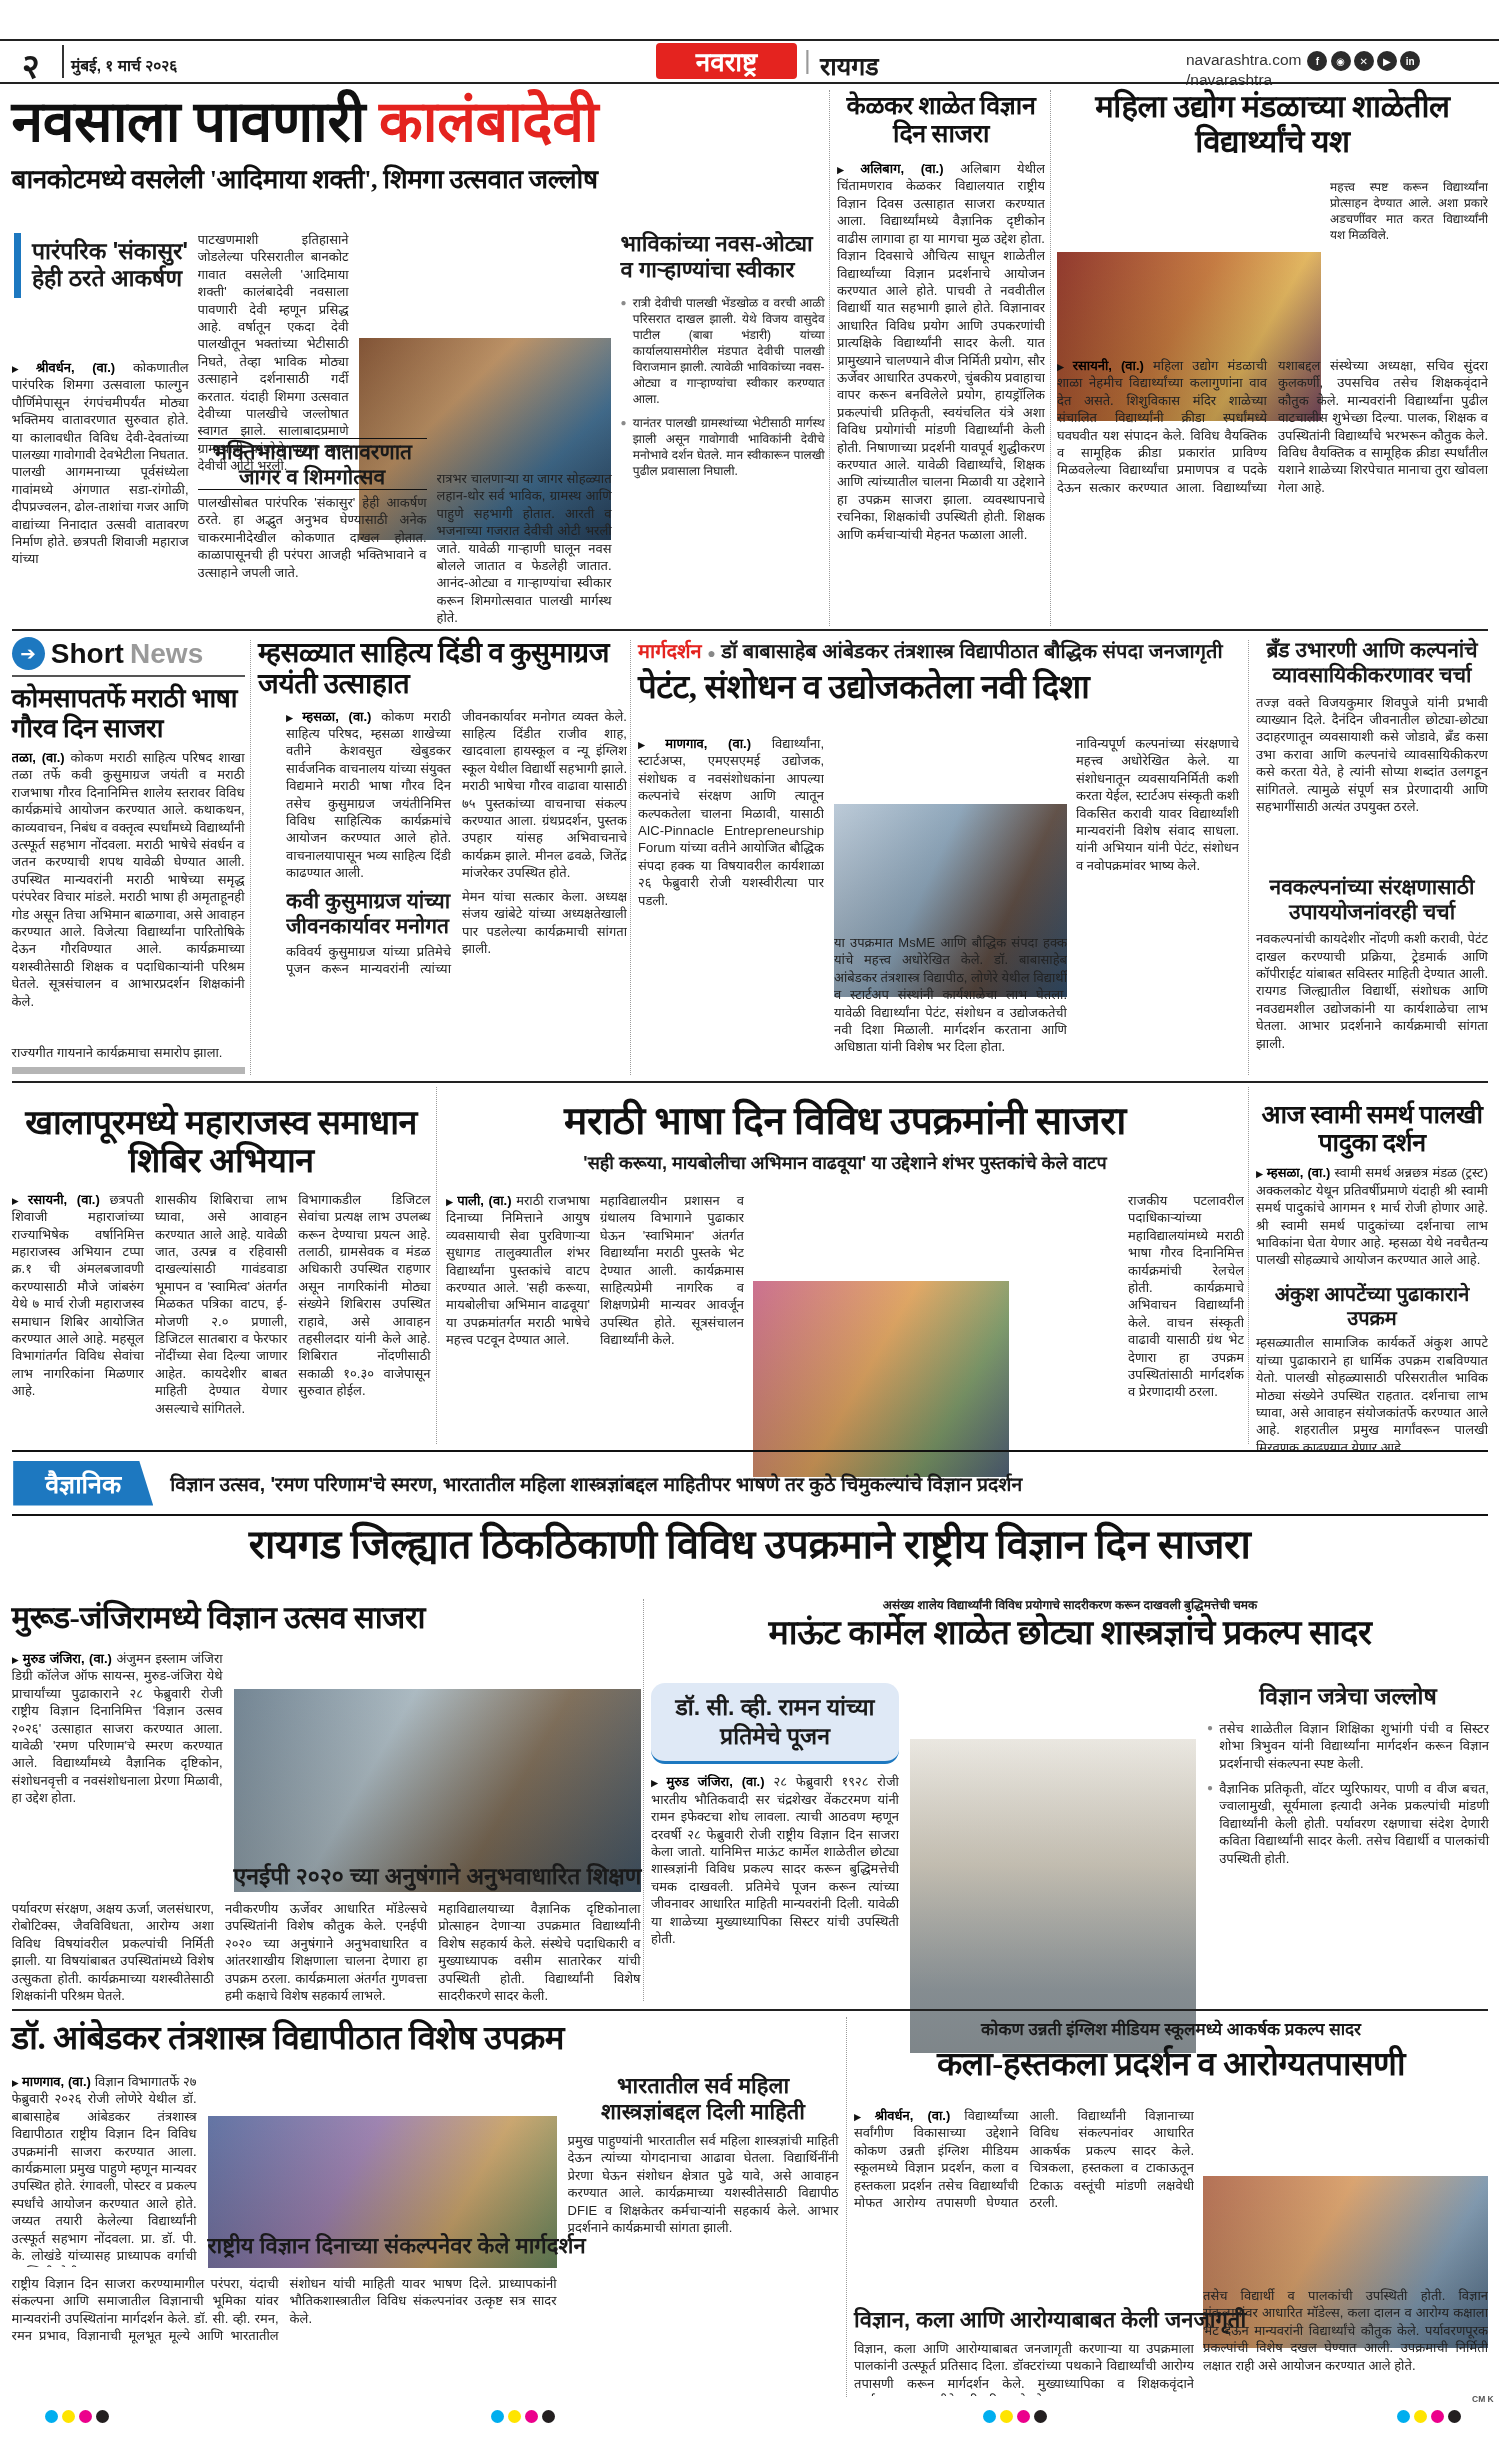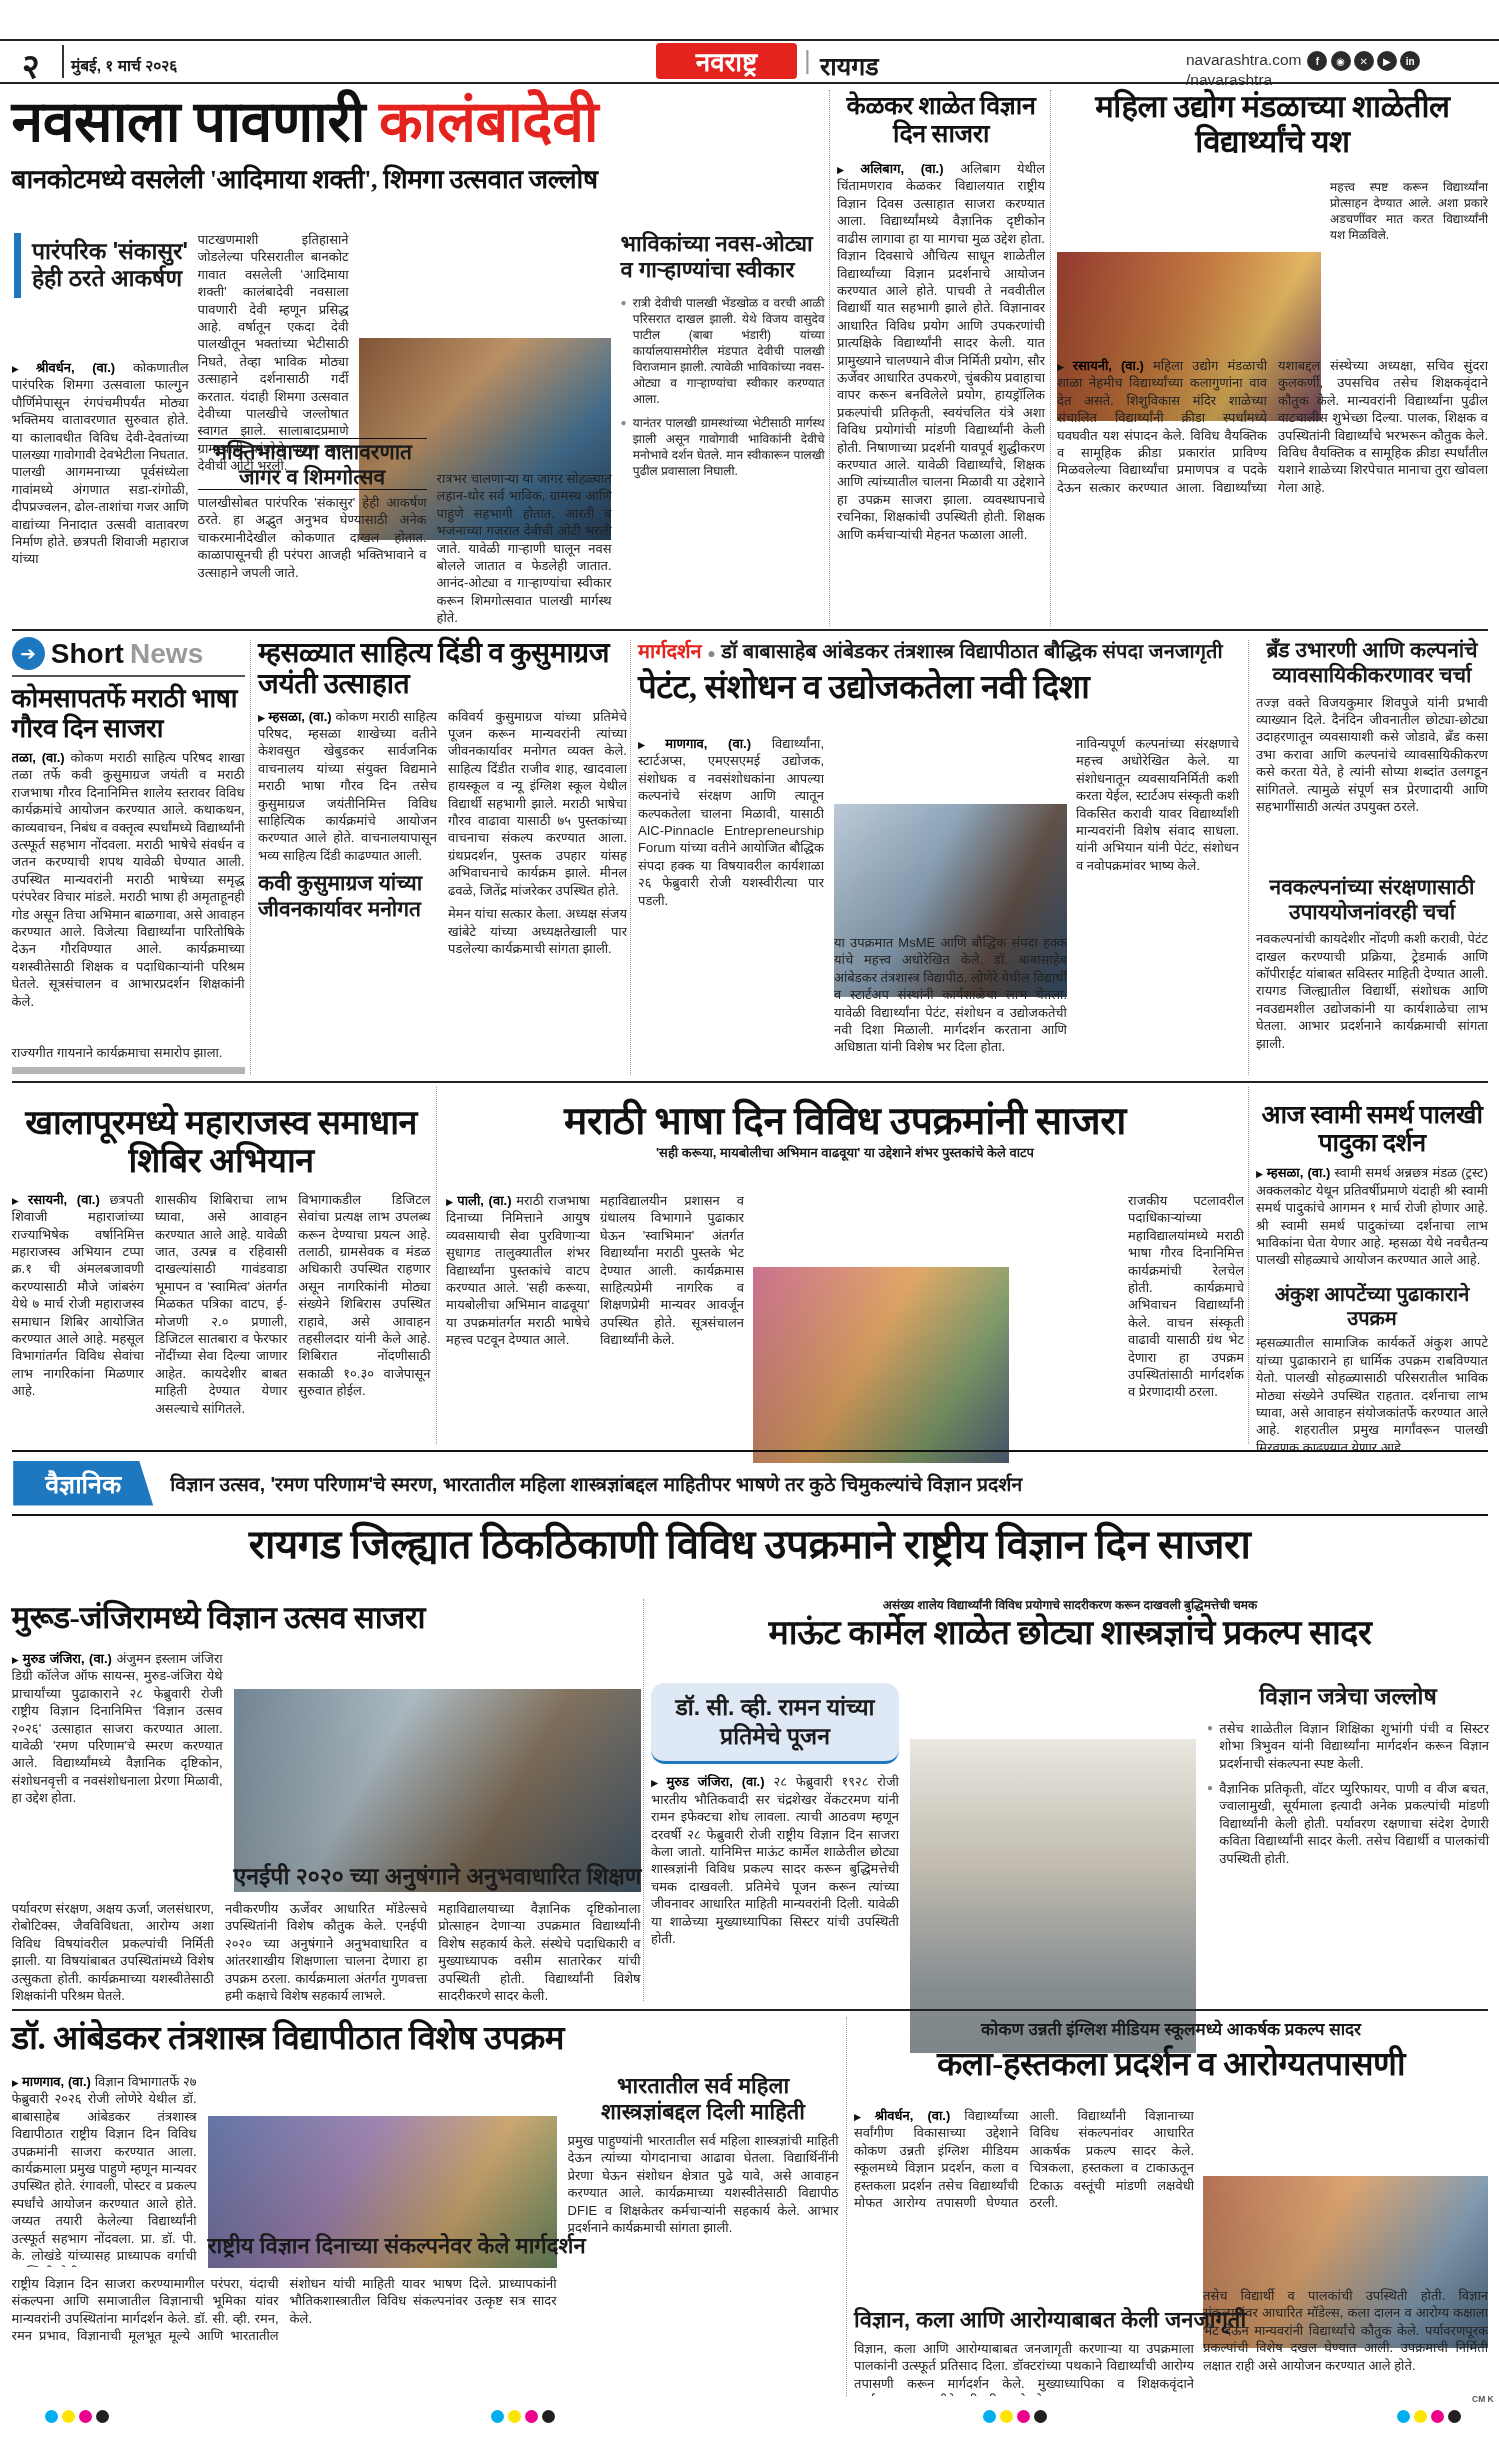--- a/index.html
+++ b/index.html
@@ -113,21 +113,21 @@
   </div>
   <div class="hl" style="font-size:26px;margin-top:7.8px;">कोमसापतर्फे मराठी भाषा गौरव दिन साजरा</div>
   <div class="body clip" style="margin-top:6.2px;height:290px;"><b class="byl">तळा, (वा.)</b> <span>कोकण मराठी साहित्य परिषद शाखा तळा तर्फे कवी कुसुमाग्रज जयंती व मराठी राजभाषा गौरव दिनानिमित्त शालेय स्तरावर विविध कार्यक्रमांचे आयोजन करण्यात आले. कथाकथन, काव्यवाचन, निबंध व वक्तृत्व स्पर्धांमध्ये विद्यार्थ्यांनी उत्स्फूर्त सहभाग नोंदवला. मराठी भाषेचे संवर्धन व जतन करण्याची शपथ यावेळी घेण्यात आली. उपस्थित मान्यवरांनी मराठी भाषेच्या समृद्ध परंपरेवर विचार मांडले. मराठी भाषा ही अमृताहूनही गोड असून तिचा अभिमान बाळगावा, असे आवाहन करण्यात आले. विजेत्या विद्यार्थ्यांना पारितोषिके देऊन गौरविण्यात आले. कार्यक्रमाच्या यशस्वीतेसाठी शिक्षक व पदाधिकाऱ्यांनी परिश्रम घेतले. सूत्रसंचालन व आभारप्रदर्शन शिक्षकांनी केले.</span></div>
   <div class="body" style="margin-top:4.7px;">राज्यगीत गायनाने कार्यक्रमाचा समारोप झाला.</div>
   <div class="graybar"></div>
 </div>
 <div class="abs vdot" style="left:250px;top:640px;height:435px;"></div>
 
 <div class="abs" style="left:258px;top:637px;width:369px;height:442px;">
   <div class="hl" style="font-size:28px;">म्हसळ्यात साहित्य दिंडी व कुसुमाग्रज जयंती उत्साहात</div>
-  <div class="clip" style="height:354px;margin-top:7.8px;">
+  <div class="clip" style="height:354px;margin-top:7.8px;margin-left:28px;">
     <div class="cols2">
       <p class="body" style="margin:0 0 6.2px 0;"><span class="mk">▶</span><b class="byl">म्हसळा, (वा.)</b> <span>कोकण मराठी साहित्य परिषद, म्हसळा शाखेच्या वतीने केशवसुत खेबुडकर सार्वजनिक वाचनालय यांच्या संयुक्त विद्यमाने मराठी भाषा गौरव दिन तसेच कुसुमाग्रज जयंतीनिमित्त विविध साहित्यिक कार्यक्रमांचे आयोजन करण्यात आले होते. वाचनालयापासून भव्य साहित्य दिंडी काढण्यात आली.</span></p>
       <div class="subhead" style="font-size:21px;margin:4.7px 0;">कवी कुसुमाग्रज यांच्या जीवनकार्यावर मनोगत</div>
       <p class="body" style="margin:0;">कविवर्य कुसुमाग्रज यांच्या प्रतिमेचे पूजन करून मान्यवरांनी त्यांच्या जीवनकार्यावर मनोगत व्यक्त केले. साहित्य दिंडीत राजीव शाह, खादवाला हायस्कूल व न्यू इंग्लिश स्कूल येथील विद्यार्थी सहभागी झाले. मराठी भाषेचा गौरव वाढावा यासाठी ७५ पुस्तकांच्या वाचनाचा संकल्प करण्यात आला. ग्रंथप्रदर्शन, पुस्तक उपहार यांसह अभिवाचनाचे कार्यक्रम झाले. मीनल ढवळे, जितेंद्र मांजरेकर उपस्थित होते.</p>
       <p class="body" style="margin:6.2px 0 0 0;">मेमन यांचा सत्कार केला. अध्यक्ष संजय खांबेटे यांच्या अध्यक्षतेखाली पार पडलेल्या कार्यक्रमाची सांगता झाली.</p>
     </div>
   </div>
 </div>
 <div class="abs vdot" style="left:630px;top:640px;height:435px;"></div>
 
@@ -157,21 +157,21 @@
       <p class="body" style="margin:0;"><span class="mk">▶</span><b class="byl">रसायनी, (वा.)</b> <span>छत्रपती शिवाजी महाराजांच्या राज्याभिषेक वर्षानिमित्त महाराजस्व अभियान टप्पा क्र.१ ची अंमलबजावणी करण्यासाठी मौजे जांबरुंग येथे ७ मार्च रोजी महाराजस्व समाधान शिबिर आयोजित करण्यात आले आहे. महसूल विभागांतर्गत विविध सेवांचा लाभ नागरिकांना मिळणार आहे.</span></p>
       <p class="body" style="margin:0;">शासकीय शिबिराचा लाभ घ्यावा, असे आवाहन करण्यात आले आहे. यावेळी जात, उत्पन्न व रहिवासी दाखल्यांसाठी गावंडवाडा भूमापन व 'स्वामित्व' अंतर्गत मिळकत पत्रिका वाटप, ई-मोजणी २.० प्रणाली, डिजिटल सातबारा व फेरफार नोंदींच्या सेवा दिल्या जाणार आहेत. कायदेशीर बाबत माहिती देण्यात येणार असल्याचे सांगितले.</p>
       <p class="body" style="margin:0;">विभागाकडील डिजिटल सेवांचा प्रत्यक्ष लाभ उपलब्ध करून देण्याचा प्रयत्न आहे. तलाठी, ग्रामसेवक व मंडळ अधिकारी उपस्थित राहणार असून नागरिकांनी मोठ्या संख्येने शिबिरास उपस्थित राहावे, असे आवाहन तहसीलदार यांनी केले आहे. शिबिरात नोंदणीसाठी सकाळी १०.३० वाजेपासून सुरुवात होईल.</p>
     </div>
   </div>
 </div>
 <div class="abs vdot" style="left:436px;top:1087px;height:357px;"></div>
 
 <div class="abs" style="left:446px;top:1085px;width:798px;height:360px;">
   <div class="hl center nowrap" style="font-size:39px;margin-top:14px;">मराठी भाषा दिन विविध उपक्रमांनी साजरा</div>
-  <div class="subhead center nowrap" style="font-size:13px;margin-top:2px;">'सही करूया, मायबोलीचा अभिमान वाढवूया' या उद्देशाने शंभर पुस्तकांचे केले वाटप</div>
+  <div class="subhead center nowrap" style="font-size:18px;margin-top:10px;">'सही करूया, मायबोलीचा अभिमान वाढवूया' या उद्देशाने शंभर पुस्तकांचे केले वाटप</div>
   <div class="abs body clip" style="left:154px;top:107px;width:144px;height:248px;">महाविद्यालयीन प्रशासन व ग्रंथालय विभागाने पुढाकार घेऊन 'स्वाभिमान' अंतर्गत विद्यार्थ्यांना मराठी पुस्तके भेट देण्यात आली. कार्यक्रमास साहित्यप्रेमी नागरिक व शिक्षणप्रेमी मान्यवर आवर्जून उपस्थित होते. सूत्रसंचालन विद्यार्थ्यांनी केले.</div>
   <div class="abs body clip" style="left:0;top:107px;width:144px;height:248px;"><span class="mk">▶</span><b class="byl">पाली, (वा.)</b> <span>मराठी राजभाषा दिनाच्या निमित्ताने आयुष व्यवसायाची सेवा पुरविणाऱ्या सुधागड तालुक्यातील शंभर विद्यार्थ्यांना पुस्तकांचे वाटप करण्यात आले. 'सही करूया, मायबोलीचा अभिमान वाढवूया' या उपक्रमांतर्गत मराठी भाषेचे महत्त्व पटवून देण्यात आले.</span></div>
   <div class="abs photo ph-books" style="left:307px;top:107px;width:256px;height:196px;"></div>
   <div class="abs body clip" style="left:682px;top:107px;width:116px;height:248px;">राजकीय पटलावरील पदाधिकाऱ्यांच्या महाविद्यालयांमध्ये मराठी भाषा गौरव दिनानिमित्त कार्यक्रमांची रेलचेल होती. कार्यक्रमाचे अभिवाचन विद्यार्थ्यांनी केले. वाचन संस्कृती वाढावी यासाठी ग्रंथ भेट देणारा हा उपक्रम उपस्थितांसाठी मार्गदर्शक व प्रेरणादायी ठरला.</div>
 </div>
 <div class="abs vdot" style="left:1248px;top:1087px;height:357px;"></div>
 
 <div class="abs" style="left:1256px;top:1085px;width:232px;height:360px;">
   <div class="hl center" style="font-size:25px;margin-top:15.5px;">आज स्वामी समर्थ पालखी पादुका दर्शन</div>
   <p class="body" style="margin-top:7.8px;"><span class="mk">▶</span><b class="byl">म्हसळा, (वा.)</b> <span>स्वामी समर्थ अन्नछत्र मंडळ (ट्रस्ट) अक्कलकोट येथून प्रतिवर्षीप्रमाणे यंदाही श्री स्वामी समर्थ पादुकांचे आगमन १ मार्च रोजी होणार आहे. श्री स्वामी समर्थ पादुकांच्या दर्शनाचा लाभ भाविकांना घेता येणार आहे. म्हसळा येथे नवचैतन्य पालखी सोहळ्याचे आयोजन करण्यात आले आहे.</span></p>

